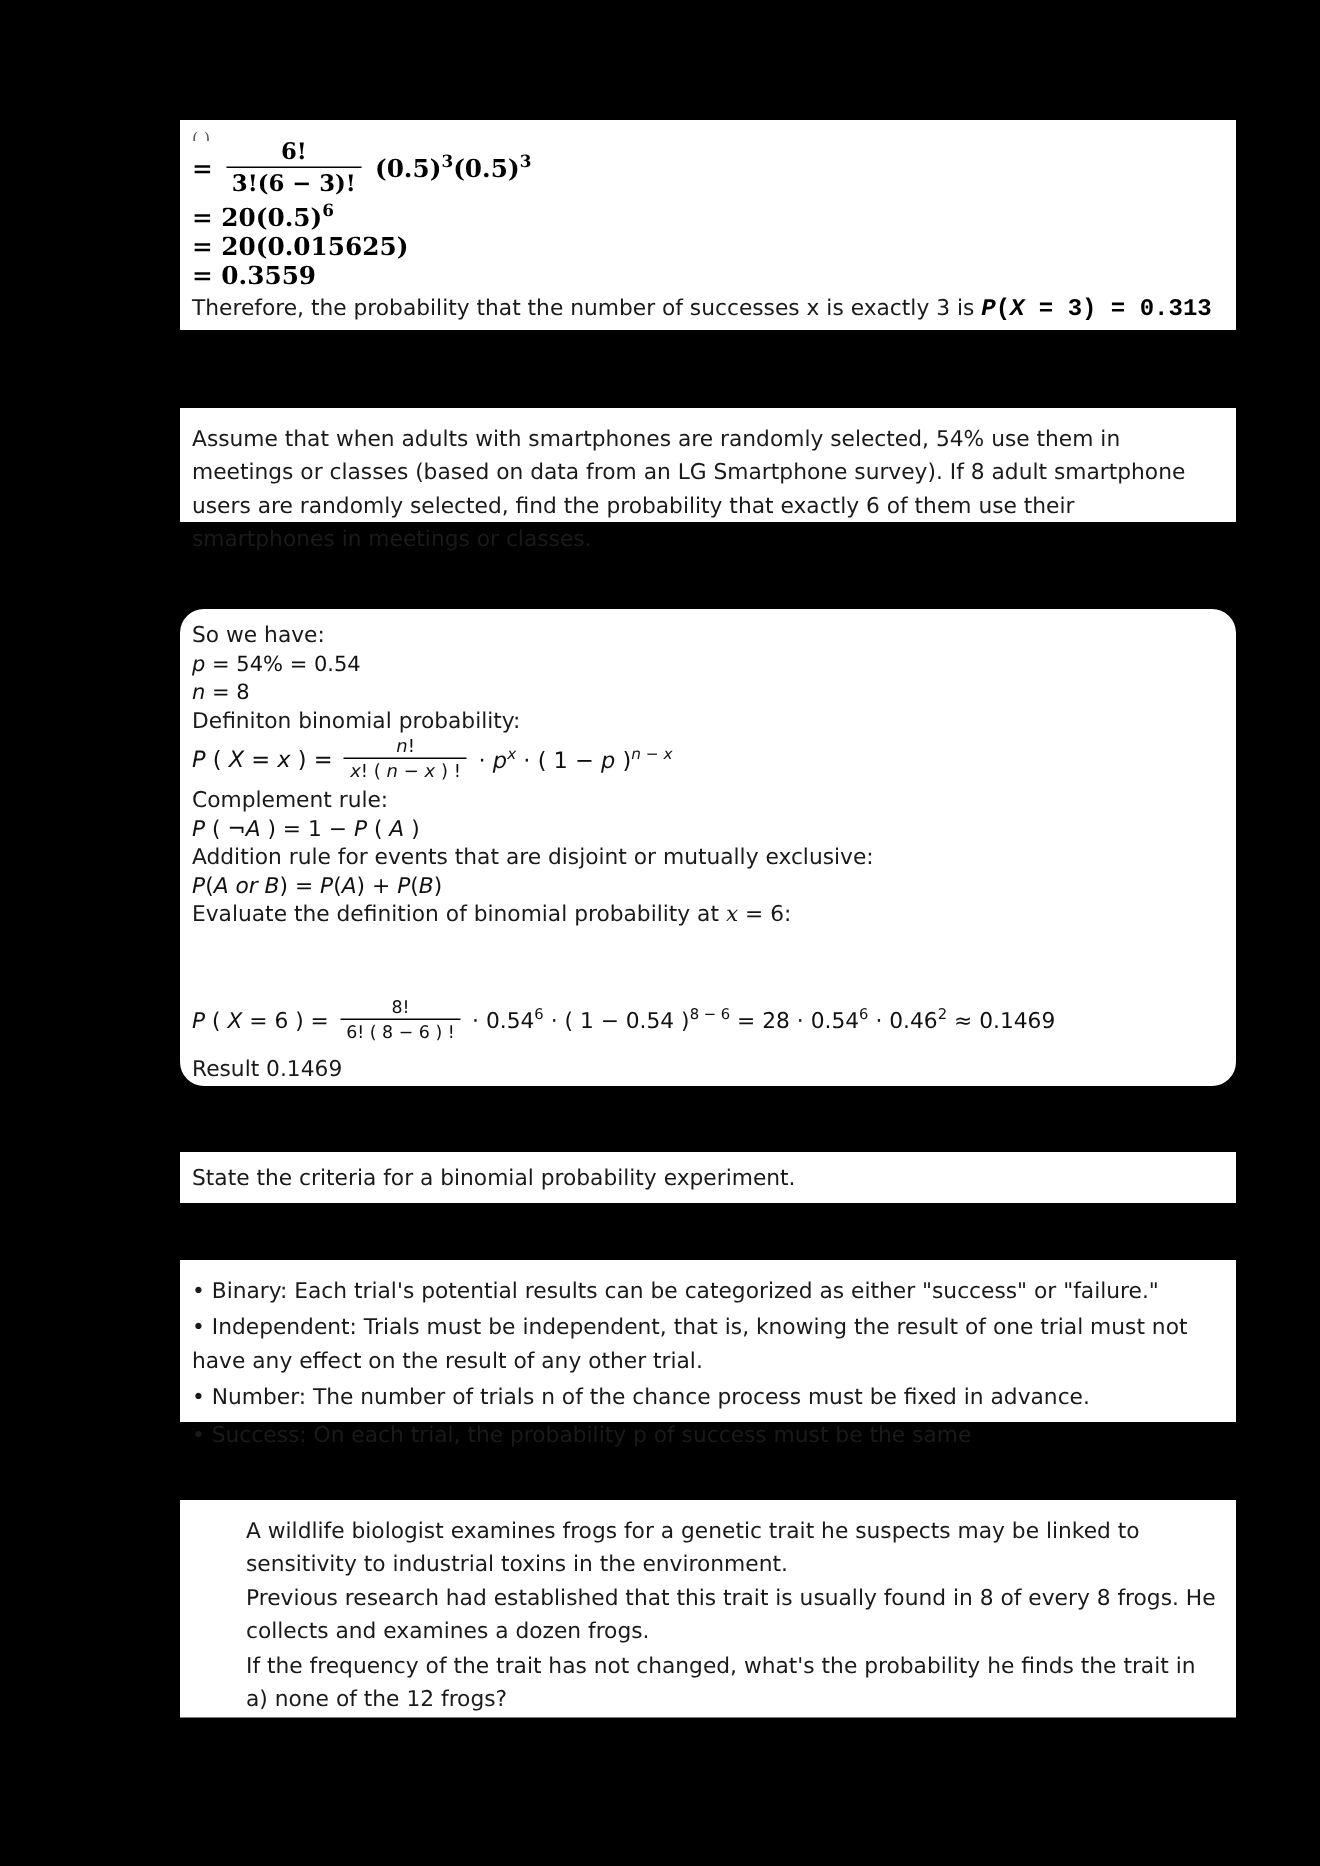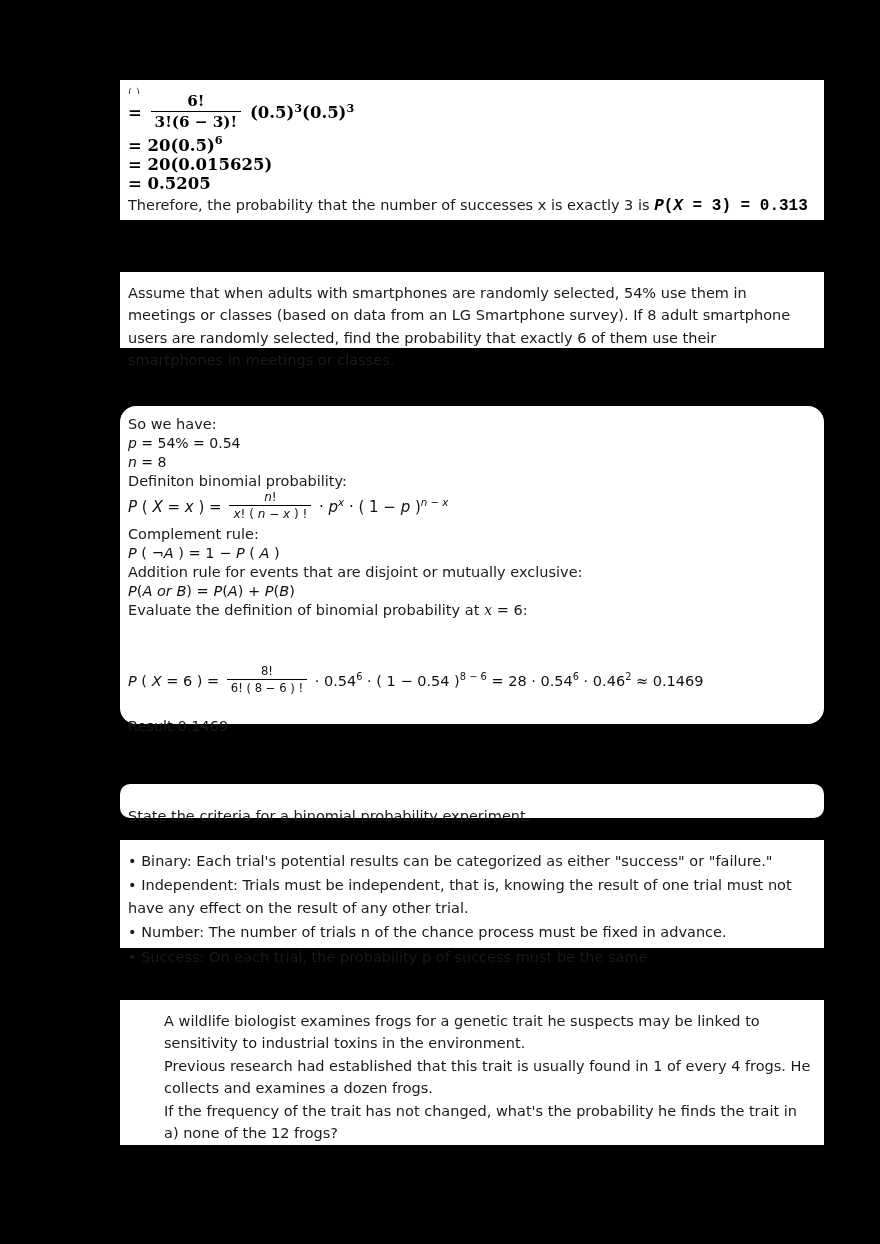--- a/index.html
+++ b/index.html
@@ -70,21 +70,21 @@
     display: block;
     padding: 1px 4px 0 4px;
     font-size: 0.92em;
   }
   .frac.small .num, .frac.small .den { font-size: 0.8em; }
 
   
   #card-solution-1 { top: 80px; height: 140px; padding-top: 6px; }
   #card-question-1 { top: 272px; height: 76px; }
   #card-solution-2 { top: 406px; height: 318px; border-radius: 16px; }
-  #card-question-2 { top: 784px; height: 34px; padding-top: 21px; border-radius: 10px; }
+  #card-question-2 { top: 768px; height: 34px; padding-top: 7px; }
   #card-answer-criteria { top: 840px; height: 108px; }
   #card-question-3 { top: 1000px; height: 145px; padding-left: 44px; }
 
   .row { margin: 0 0 3px 0; }
   .row-tight { margin: 0; }
 
   .eqline {
     font-family: "DejaVu Serif", serif;
     font-weight: bold;
     font-size: 16.5px;
@@ -121,21 +121,21 @@
         <span class="num">6!</span>
         <span class="den">3!(6 − 3)!</span>
       </span>
       <span>(0.5)<span class="sup">3</span>(0.5)<span class="sup">3</span></span>
     </div>
 
     <div class="row-tight eqline">
       = 20(0.5)<span class="sup">6</span>
     </div>
     <div class="row-tight eqline">= 20(0.015625)</div>
-    <div class="row-tight eqline">= 0.5205</div>
+    <div class="row-tight eqline">= 0.3559</div>
 
     <div class="row txt" style="margin-top:4px;">
       <span>Therefore, the probability that the number of successes x is exactly 3 is </span><span class="math-b"><span class="mi">P</span>(<span class="mi">X</span> = 3) = 0.313</span>
     </div>
   </div>
 
   <div class="card" id="card-question-1">
     <div class="para">Assume that when adults with smartphones are randomly selected, 54% use them in meetings or classes (based on data from an LG Smartphone survey). If 8 adult smartphone users are randomly selected, find the probability that exactly 6 of them use their smartphones in meetings or classes.</div>
   </div>
 
@@ -166,34 +166,34 @@
 
     <div class="row mathsans" style="font-size:14.5px;margin-top:48px;">
       <span><span class="mi">P</span> ( <span class="mi">X</span> = 6 )  =</span>
       <span class="frac small">
         <span class="num">8!</span>
         <span class="den">6! ( 8 − 6 ) !</span>
       </span>
       <span>· 0.54<span class="sup">6</span> · ( 1 − 0.54 )<span class="sup">8 − 6</span> = 28 · 0.54<span class="sup">6</span> · 0.46<span class="sup">2</span> ≈ 0.1469</span>
     </div>
 
-    <div class="row txt" style="margin-top:21px;">Result 0.1469</div>
+    <div class="row txt" style="margin-top:8px;">Result 0.1469</div>
   </div>
 
   <div class="card" id="card-question-2">
     <div class="para">State the criteria for a binomial probability experiment.</div>
   </div>
 
   <div class="card" id="card-answer-criteria">
     <div class="para bullet-line">• Binary: Each trial's potential results can be categorized as either "success" or "failure."</div>
     <div class="para bullet-line">• Independent: Trials must be independent, that is, knowing the result of one trial must not have any effect on the result of any other trial.</div>
     <div class="para bullet-line">• Number: The number of trials n of the chance process must be fixed in advance.</div>
     <div class="para bullet-line">• Success: On each trial, the probability p of success must be the same</div>
   </div>
 
   <div class="card" id="card-question-3">
     <div class="para">A wildlife biologist examines frogs for a genetic trait he suspects may be linked to sensitivity to industrial toxins in the environment.</div>
-    <div class="para">Previous research had established that this trait is usually found in 1 of every 4 frogs. He collects and examines a dozen frogs.</div>
+    <div class="para">Previous research had established that this trait is usually found in 8 of every 8 frogs. He collects and examines a dozen frogs.</div>
     <div class="para">If the frequency of the trait has not changed, what's the probability he finds the trait in</div>
     <div class="para">a) none of the 12 frogs?</div>
   </div>
 
 </div>
 
 </body></html>

